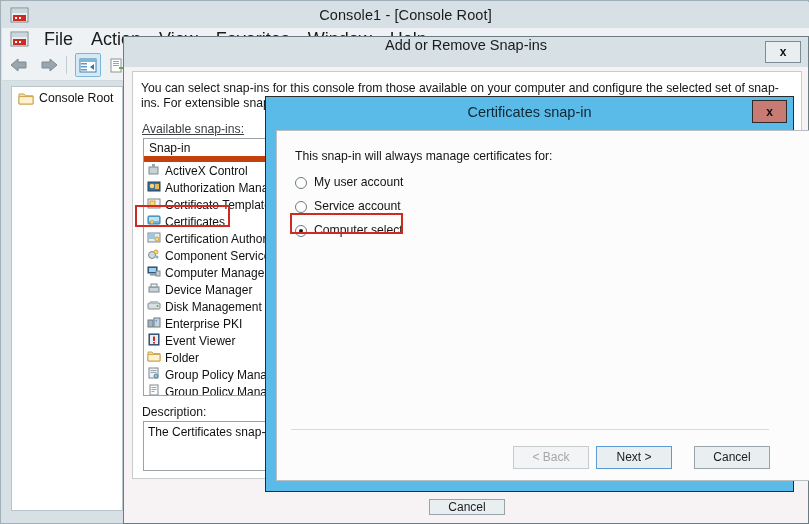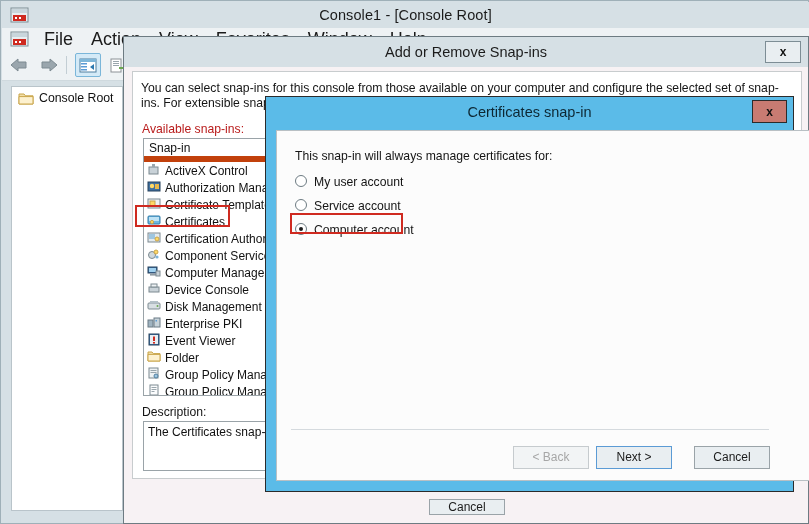--- a/index.html
+++ b/index.html
@@ -61,39 +61,39 @@
 
   
   #addremove-dialog{
     position:absolute;left:123px;top:36px;width:686px;height:488px;
     background:#f7f2f4;
     border:1px solid #6d7b82;
     box-sizing:border-box;
   }
   #ar-titlebar{
     height:30px;background:#d6e0e5;position:relative;
-    display:flex;align-items:center;justify-content:center;
+    display:flex;justify-content:center;
   }
   #ar-title-text{font-size:14.5px;color:#1b1b1b;}
   #ar-close{
     position:absolute;right:7px;top:4px;width:36px;height:22px;
     background:#e9eef1;border:1px solid #7d8d95;box-sizing:border-box;
     display:flex;align-items:center;justify-content:center;
     font-size:12px;font-weight:bold;color:#111;
   }
   #ar-body{
     position:absolute;left:8px;top:34px;width:670px;height:408px;
     background:#ffffff;border:1px solid #c8ccce;box-sizing:border-box;
   }
   #ar-intro{
     position:absolute;left:8px;top:9px;width:648px;
     font-size:12.2px;color:#151515;line-height:15px;
   }
   #ar-available-label{
-    position:absolute;left:9px;top:50px;font-size:12.2px;color:#b91c1c;
+    position:absolute;left:9px;top:50px;font-size:12.2px;color:#404040;text-decoration:underline;
   }
   #snapin-list{
     position:absolute;left:10px;top:66px;width:126px;height:258px;
     background:#ffffff;border:1px solid #9aa3a8;box-sizing:border-box;
     overflow:hidden;
   }
   #snapin-header{
     height:17px;border-bottom:6px solid #c2410c;
     display:flex;align-items:center;padding-left:5px;
     font-size:12px;color:#111;background:#ffffff;
@@ -142,21 +142,21 @@
     font-size:12px;font-weight:bold;color:#111;
   }
   #cert-body{
     position:absolute;left:10px;top:33px;width:604px;height:351px;
     background:#fcfcfc;border:1px solid #b9c0c4;box-sizing:border-box;
   }
   #cert-question{
     position:absolute;left:18px;top:18px;font-size:12.2px;color:#151515;
   }
   .radio-row{
-    position:absolute;left:18px;display:flex;align-items:flex-start;gap:7px;
+    position:absolute;left:18px;display:flex;align-items:flex-end;gap:7px;
     font-size:12.2px;color:#151515;
   }
   .radio-dot{
     width:12px;height:12px;border-radius:50%;
     border:1px solid #6d7b82;background:#ffffff;box-sizing:border-box;
     position:relative;flex:0 0 auto;
   }
   .radio-dot.checked::after{
     content:"";position:absolute;left:3px;top:3px;width:4px;height:4px;
     border-radius:50%;background:#1d1d1d;
@@ -335,21 +335,21 @@
                 <rect x="3" y="9" width="6" height="1.6" fill="#8f9ba2"></rect>
                 <rect x="9" y="6" width="4" height="5" fill="#c9d2d8" stroke="#7d8a91"></rect>
               </svg></span>
             <span>Computer Managem.</span>
           </div>
           <div class="snapin-row">
             <span><svg width="14" height="13" viewBox="0 0 14 13">
                 <rect x="2" y="5" width="10" height="5" fill="#c9d2d8" stroke="#7d8a91"></rect>
                 <rect x="4" y="2" width="6" height="3" fill="#eef2f4" stroke="#7d8a91"></rect>
               </svg></span>
-            <span>Device Console</span>
+            <span>Device Manager</span>
           </div>
           <div class="snapin-row">
             <span><svg width="14" height="13" viewBox="0 0 14 13">
                 <rect x="1" y="4" width="12" height="6" rx="1" fill="#d8dfe3" stroke="#7d8a91"></rect>
                 <rect x="3" y="2" width="8" height="2.5" fill="#b4c0c7"></rect>
                 <circle cx="10.5" cy="7" r="1" fill="#6aa84f"></circle>
               </svg></span>
             <span>Disk Management</span>
           </div>
           <div class="snapin-row">
@@ -423,21 +423,21 @@
       <span>My user account</span>
     </div>
 
     <div class="radio-row" style="top:68px;">
       <span class="radio-dot"></span>
       <span>Service account</span>
     </div>
 
     <div class="radio-row" style="top:92px;">
       <span class="radio-dot checked"></span>
-      <span>Computer account</span>
+      <span>Computer select</span>
     </div>
 
     <div id="cert-divider"></div>
 
     <div id="cert-footer">
       <div class="grp">
         <div class="win-btn disabled">&lt; Back</div>
         <div class="win-btn default">Next &gt;</div>
       </div>
       <div class="win-btn">Cancel</div>

